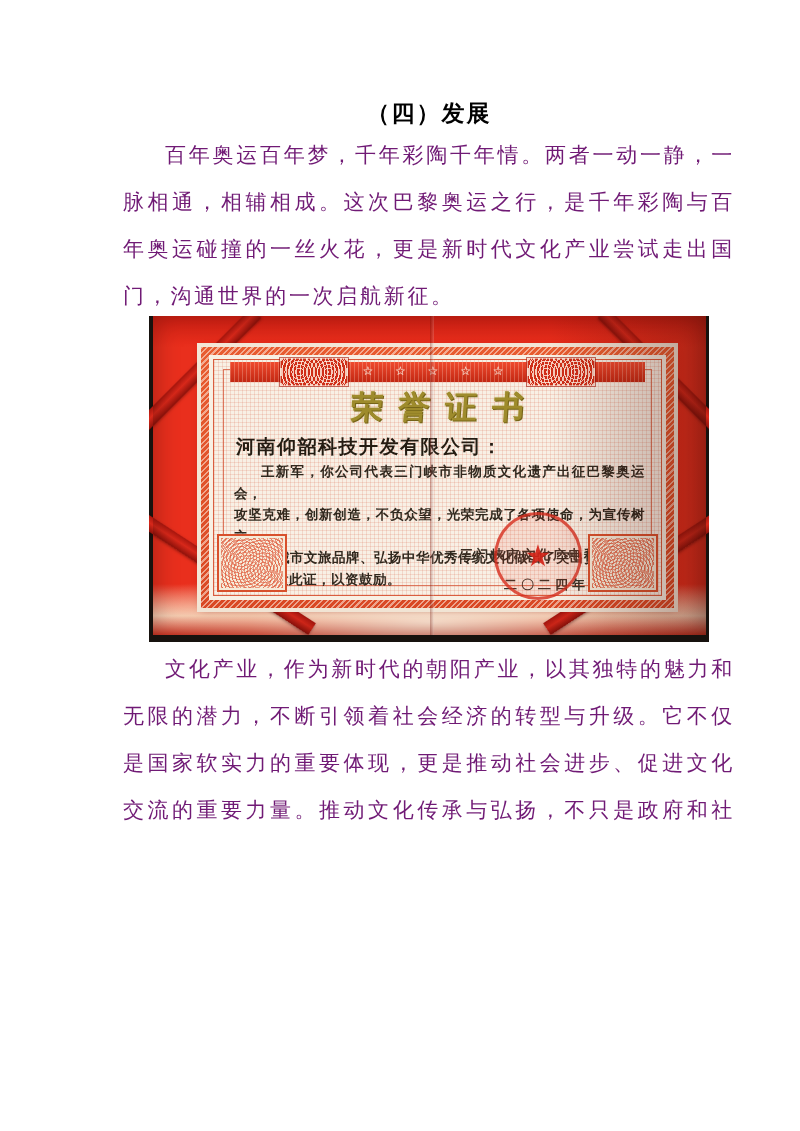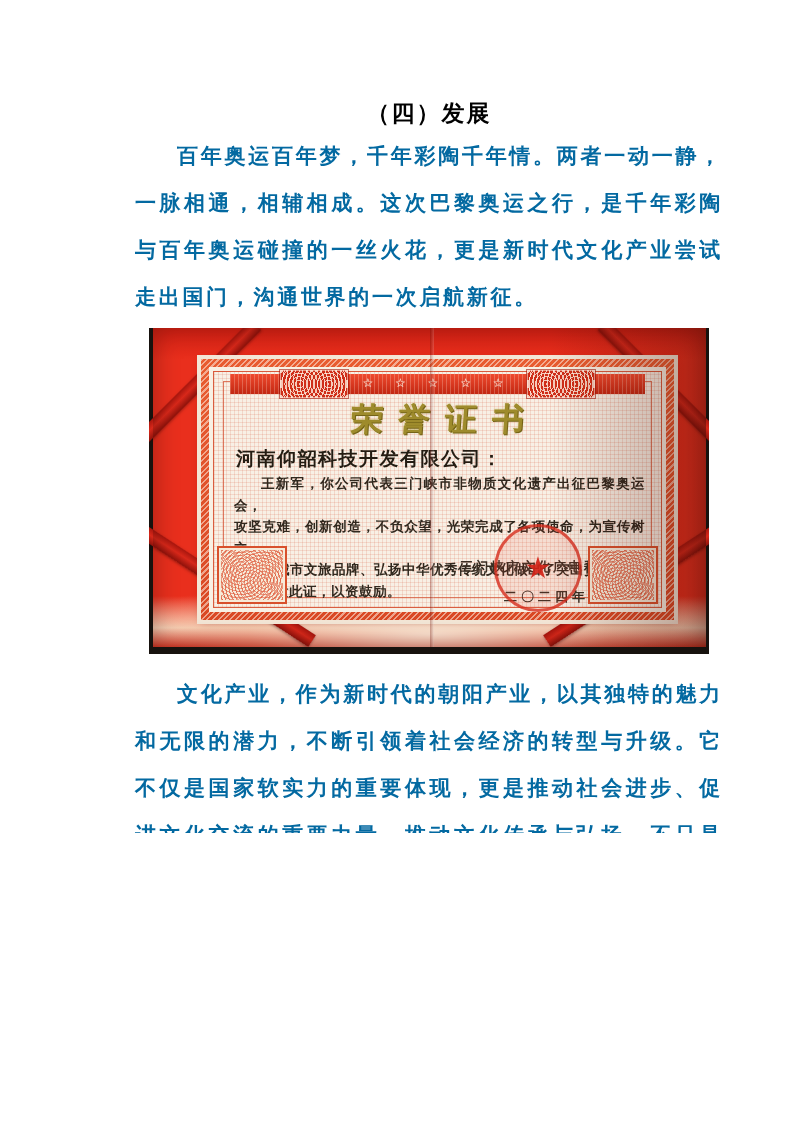--- a/index.html
+++ b/index.html
@@ -11,22 +11,22 @@
     padding-left:29px;
   }
   .doc-title {
     margin:0; padding-top:97px; text-align:center;
     font-family:"DejaVu Sans","Liberation Sans",sans-serif;
     font-weight:bold; font-size:23px; line-height:32px; letter-spacing:2px;
     color:#000000;
   }
   .content { width:620px; margin:0 auto; }
   .para {
-    margin:16px; font-size:21px; line-height:47px; letter-spacing:2.7px;
-    text-align:justify; text-indent:2em; color:#0369a1;font-weight:bold;
+    margin:4px; font-size:21px; line-height:47px; letter-spacing:2.7px;
+    text-align:justify; text-indent:2em; color:#701a75;
   }
   .para.first { margin-top:3px; }
 
   
   .photo {
     position:relative; width:560px; height:326px; margin:-8px auto 2px auto;
     background:#17120e; overflow:hidden;
   }
   .folder {
     position:absolute; left:4px; right:3px; top:0; bottom:7px;

